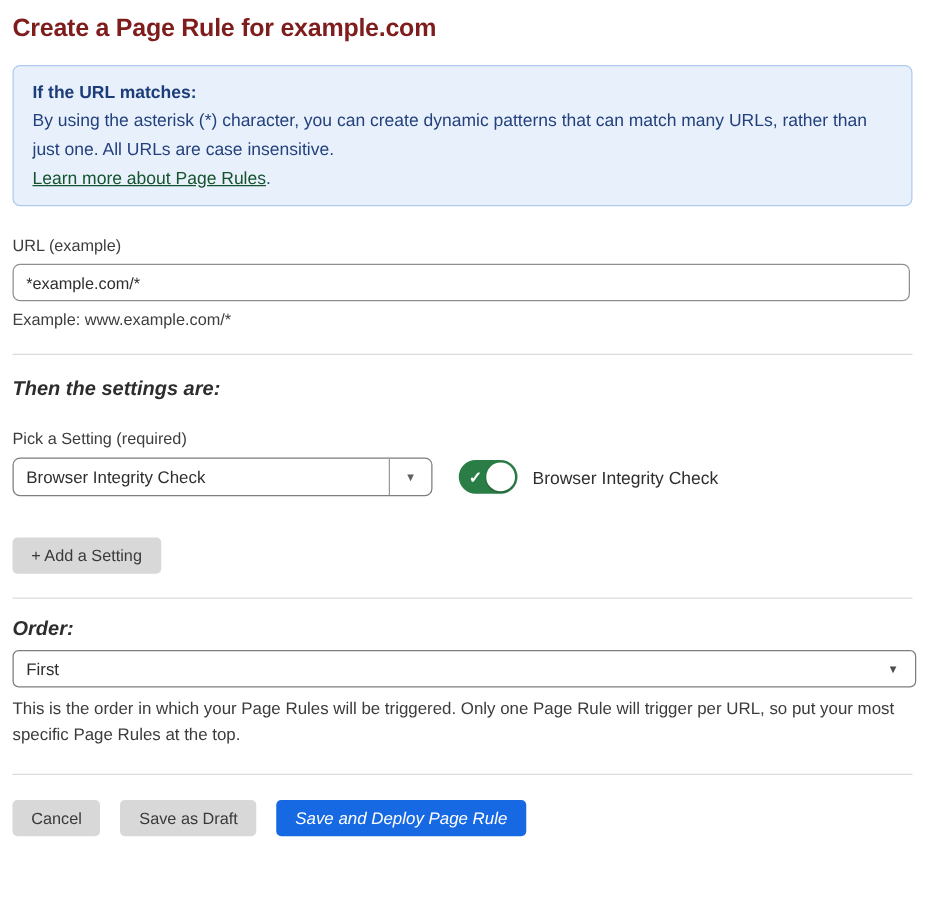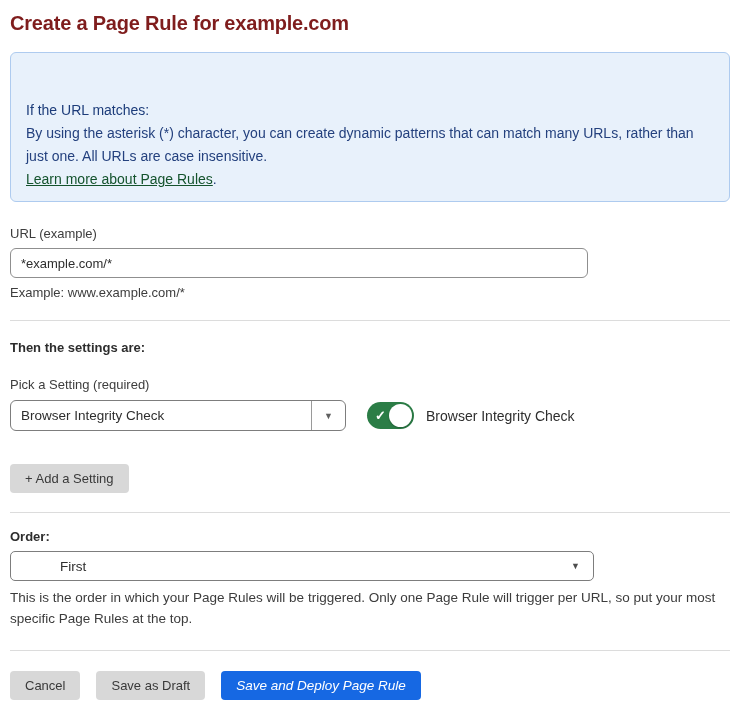--- a/index.html
+++ b/index.html
@@ -24,34 +24,34 @@
   .info-box {
     margin-top: 17px;
     background: #e8f1fb;
     border: 1px solid #aecbef;
     border-radius: 6px;
     padding: 9px 15px 10px 15px;
     font-size: 14px;
     line-height: 23px;
     color: #24417e;
   }
-  .info-heading { font-weight: 400; color: #1c3c7a; margin-top: 37px; }
+  .info-heading { font-weight: 700; color: #1c3c7a; }
   .info-link {
     color: #14532d;
     text-decoration: underline;
     cursor: pointer;
   }
   .field-label {
     margin-top: 24px;
     font-size: 13px;
     color: #3d3d3d;
   }
   .text-input {
     margin-top: 7px;
-    width: 578px;
+    width: 718px;
     height: 30px;
     border: 1px solid #8f8f8f;
     border-radius: 6px;
     padding: 0 10px;
     font-size: 13px;
     font-family: "Liberation Sans", sans-serif;
     color: #2e2e2e;
     background: #fff;
   }
   .helper-text {
@@ -61,23 +61,24 @@
   }
   .divider {
     margin-top: 20px;
     width: 720px;
     border: none;
     border-top: 1px solid #dcdcdc;
     height: 0;
   }
   .section-heading {
     margin-top: 19px;
-    font-size: 13px;
+    font-size: 16px;
     font-weight: 700;
     color: #2d2d2d;
+    font-style: italic;
   }
   .picker-label { margin-top: 22px; font-size: 13px; color: #3d3d3d; }
   .setting-row {
     margin-top: 8px;
     display: flex;
     align-items: center;
   }
   .setting-select {
     width: 336px;
     height: 31px;
@@ -148,29 +149,28 @@
     padding: 0 15px;
     font-size: 13px;
     font-family: "Liberation Sans", sans-serif;
     cursor: pointer;
   }
   .btn-gray { background: #d8d8d8; color: #393939; }
   .btn-blue { background: #1668e3; color: #ffffff; font-size: 13.5px; font-style: italic; }
   .add-setting { margin-top: 33px; display: inline-block; }
   .order-select {
     margin-top: 7px;
-    width: 584px;
+    width: 723px;
     height: 30px;
     border: 1px solid #7d7d7d;
     border-radius: 5px;
     background: #fff;
     display: flex;
     align-items: center;
     cursor: pointer;
-    padding-left: 39px;
   }
   .order-select .select-text {
     flex: 1;
     font-size: 13.5px;
     color: #2e2e2e;
     padding-left: 10px;
   }
   .order-select .select-arrow {
     font-size: 9px;
     color: #4d4d4d;

